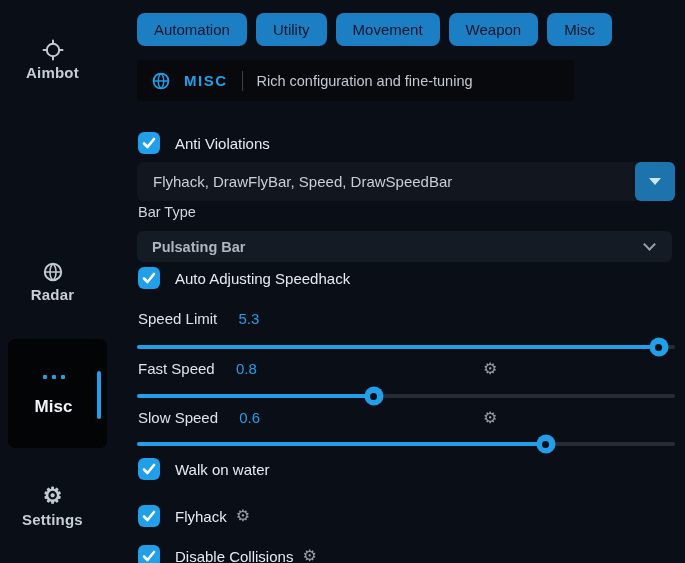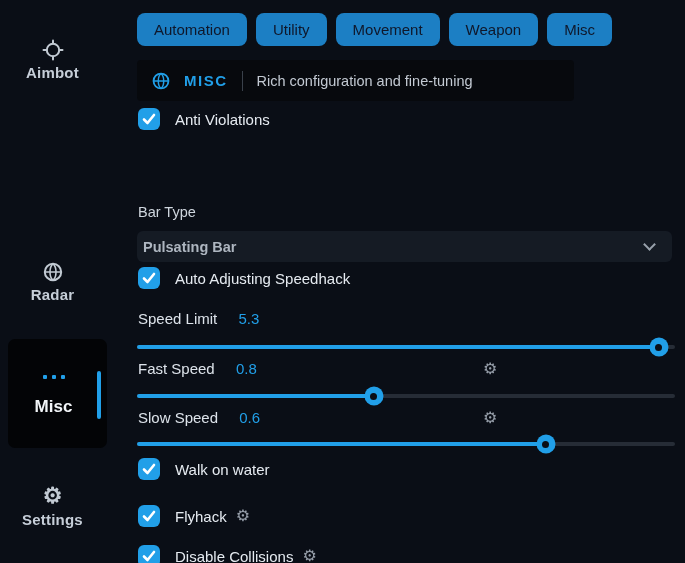--- a/index.html
+++ b/index.html
@@ -66,21 +66,21 @@
     background:var(--button-blue);border-radius:6px;
     display:flex;align-items:center;justify-content:center;
   }
   .tri-down{width:0;height:0;border-left:6px solid transparent;border-right:6px solid transparent;border-top:7px solid #cfe6f5;}
   
   .field-label{position:absolute;left:1px;font-size:14.5px;color:#cfd6de;}
   .select{
     position:absolute;left:0;top:231px;width:535px;height:31px;border-radius:6px;
     background:var(--select-bg);display:flex;align-items:center;cursor:pointer;
   }
-  .select-value{font-size:14.5px;font-weight:bold;color:#aeb6c0;padding-left:6px;}
+  .select-value{font-size:14.5px;font-weight:bold;color:#aeb6c0;padding-left:15px;}
   .chevron{
     position:absolute;right:18px;top:9px;width:9px;height:9px;
     border-right:2px solid #98a1ab;border-bottom:2px solid #98a1ab;transform:rotate(45deg);
   }
   
   .slider-label{position:absolute;left:1px;height:22px;font-size:15px;color:#dde3ea;}
   .slider-label .val{color:var(--accent);font-weight:normal;margin-left:17px;}
   .slider-label .cfg-gear{position:absolute;left:336px;top:1px;}
   .slider{position:absolute;left:0;width:538px;height:18px;cursor:pointer;}
   .track{position:absolute;left:0;right:0;top:7px;height:4px;border-radius:2px;background:var(--track-bg);}
@@ -155,29 +155,35 @@
       <svg width="20" height="20" viewBox="0 0 22 22" fill="none" stroke="#219fe8" stroke-width="2">
         <circle cx="11" cy="11" r="8.2"></circle>
         <path d="M11 2.8 C7 6 7 16 11 19.2 M11 2.8 C15 6 15 16 11 19.2 M3 11 H19" stroke-width="1.6"></path>
       </svg>
     </span>
     <span class="header-title">MISC</span>
     <span class="header-divider"></span>
     <span class="header-sub">Rich configuration and fine-tuning</span>
   </div>
 
-  <div class="check-row" style="top:108px">
+  <div class="check-row" style="top:132px">
     <span class="checkbox">
       <svg width="14" height="12" viewBox="0 0 14 12" fill="none" stroke="#fff" stroke-width="2.6" stroke-linecap="round" stroke-linejoin="round">
           <path d="M2 6.5 L5.5 10 L12 2"></path>
         </svg>
     </span>
     <span class="check-label">Anti Violations</span>
   </div>
 
+  <div class="multiselect">
+    <span class="ms-text">Flyhack, DrawFlyBar, Speed, DrawSpeedBar</span>
+    <button class="ms-btn">
+      <span class="tri-down"></span>
+    </button>
+  </div>
 
   <div class="field-label" style="top:204px">Bar Type</div>
   <div class="select">
     <span class="select-value">Pulsating Bar</span>
     <span class="chevron"></span>
   </div>
 
   <div class="check-row" style="top:267px">
     <span class="checkbox">
       <svg width="14" height="12" viewBox="0 0 14 12" fill="none" stroke="#fff" stroke-width="2.6" stroke-linecap="round" stroke-linejoin="round">

